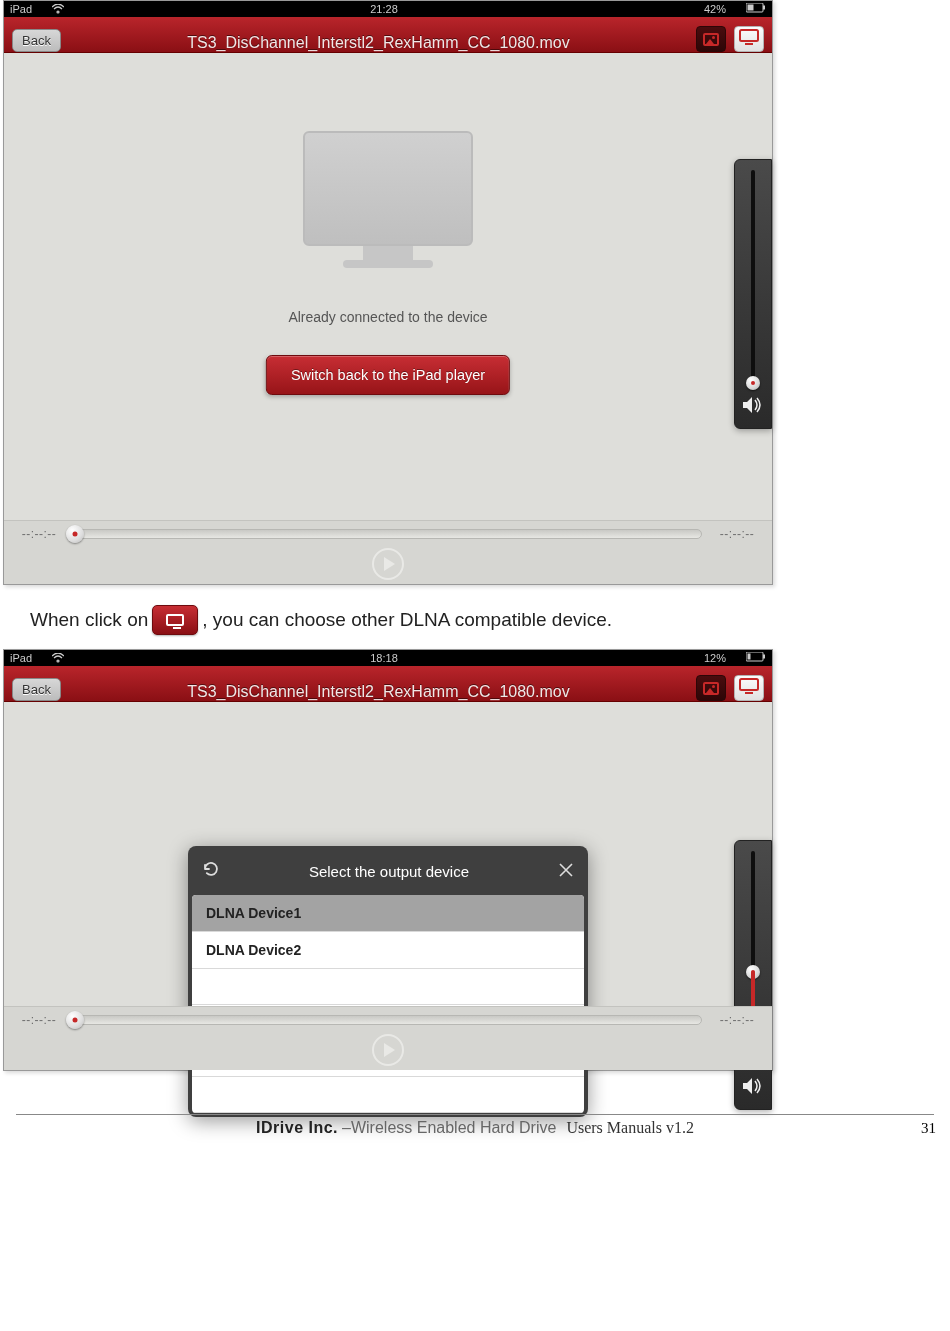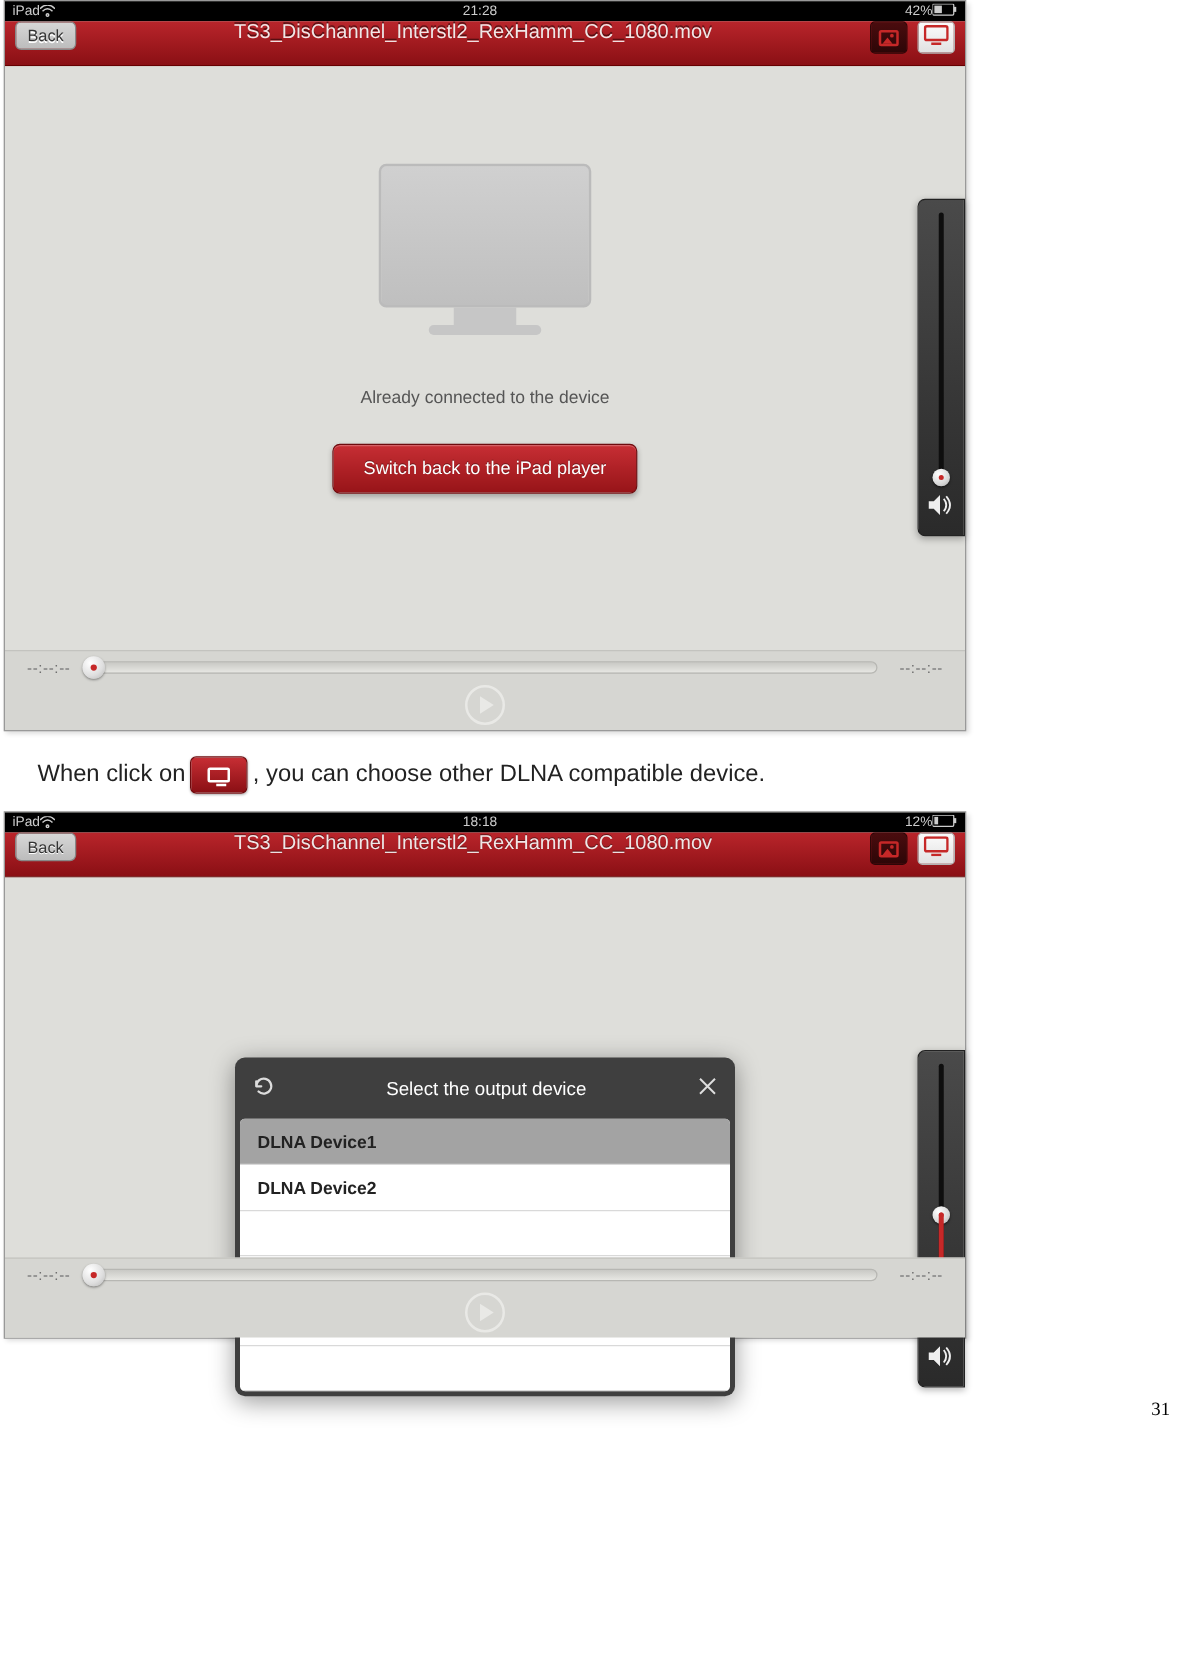--- a/index.html
+++ b/index.html
@@ -22,27 +22,27 @@
   .statusbar {
     height: 16px;
     background: #000;
     color: #ccc;
     font-size: 11px;
     display: flex;
     justify-content: space-between;
     align-items: center;
     padding: 0 6px;
   }
-  .sb-left, .sb-right { display:flex; align-items:center; gap:0; }
+  .sb-left, .sb-right { display:flex; align-items:center; gap:20px; }
   .wifi-icon svg { display:block; }
   .titlebar {
     background: linear-gradient(#b9252b, #8a0f14);
     height: 36px;
     display: flex;
-    align-items: flex-start;
+    align-items: flex-end;
     padding: 0 8px;
     gap: 8px;
     color: #f2e6e6;
     font-size: 16px;
     text-shadow: 0 -1px 0 rgba(0,0,0,.5);
     border-bottom: 1px solid #600;
   }
   .back-btn {
     background: linear-gradient(#d7d7d7,#bcbcbc);
     border: 1px solid #888;
@@ -331,15 +331,20 @@
         <span class="tl-time">--:--:--</span>
       </div>
       <div class="play-row">
         <div class="play-circle">
           <div class="play-tri"></div>
         </div>
       </div>
     </div>
   </div>
 
+  <div class="footer">
+    <span class="company">IDrive Inc.</span>
+    <span class="sub">–Wireless Enabled Hard Drive</span>
+    <span class="man">Users Manuals v1.2</span>
+  </div>
   <div class="pagenum">31</div>
 
 </div>
 
 </body></html>

